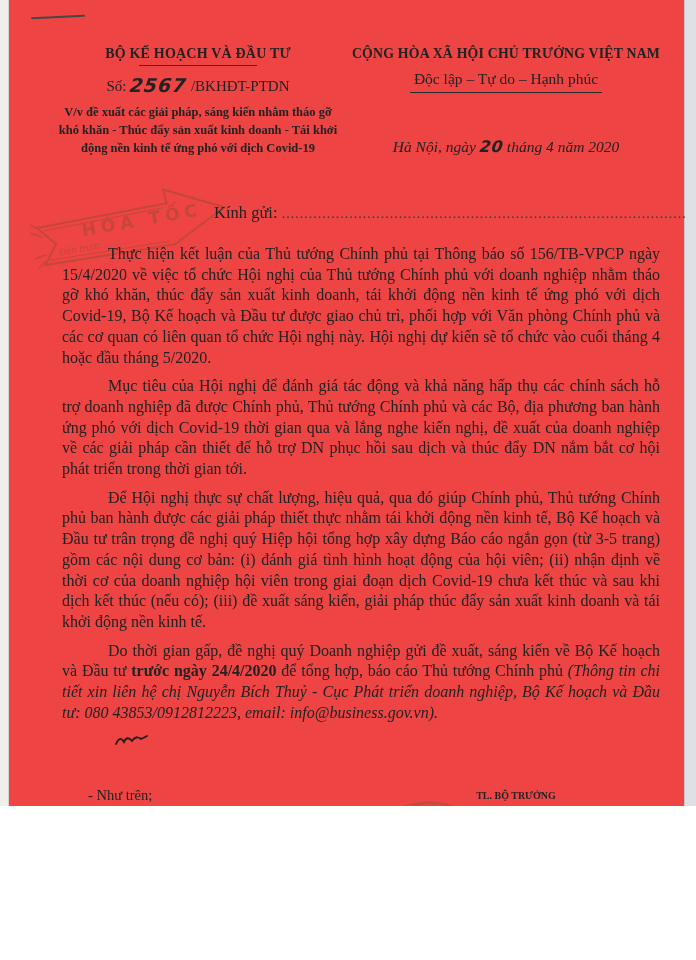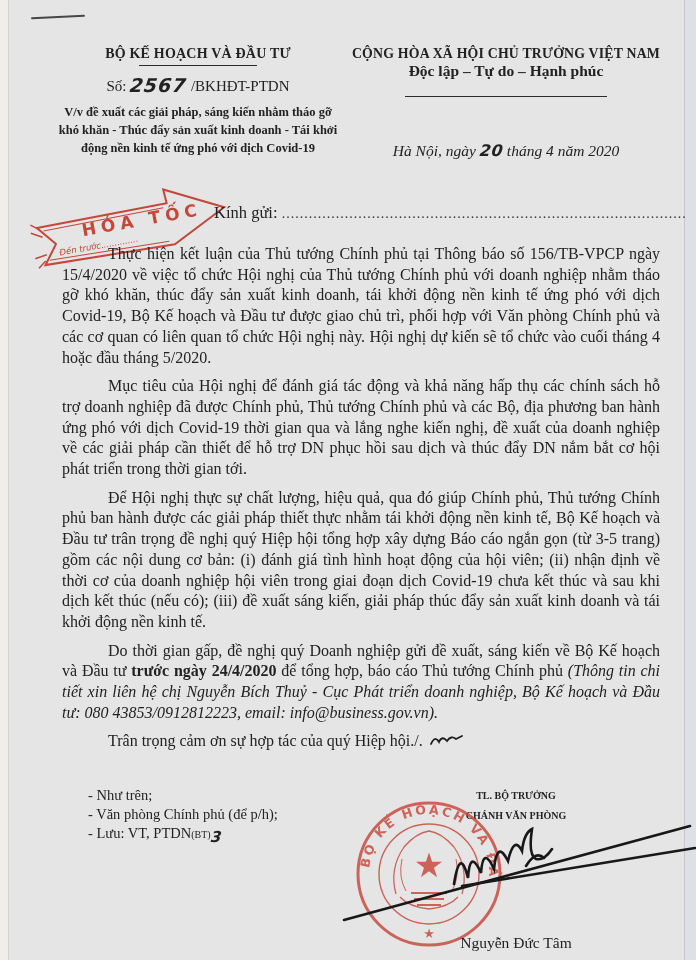--- a/index.html
+++ b/index.html
@@ -1,38 +1,38 @@
 <!DOCTYPE html>
 <html><head>
 <meta charset="utf-8">
 <style>
   html,body{margin:0;padding:0;}
   .page{
-    position:relative; width:696px; height:960px; overflow:hidden;
-    background:#e5e5e5;
+    position:relative; width:696px; height:806px; overflow:hidden;
+    background:#ef4444;
     font-family:"Liberation Serif","DejaVu Serif",serif;
     color:#222;
   }
   .edge-left{position:absolute;left:0;top:0;width:8px;height:100%;background:#f0eeea;border-right:1px solid #d6d3ce;}
   .edge-right{position:absolute;right:0;top:0;width:11px;height:100%;background:#dfe0e5;border-left:1px solid #c6c6cb;}
   .staple-mark{position:absolute;left:31px;top:16px;width:54px;height:2px;background:#474747;transform:rotate(-2.5deg);border-radius:2px;}
 
   
   .header-left{position:absolute;left:52px;top:46px;width:292px;text-align:center;}
   .ministry{font-weight:bold;font-size:14px;letter-spacing:.2px;}
   .ministry-underline{width:118px;height:0;border-top:1.5px solid #2b2b2b;margin:3px auto 7px;}
   .doc-number{font-size:15px;}
   .hand{font-family:"DejaVu Sans",sans-serif;font-style:italic;font-weight:bold;display:inline-block;transform:skewX(-7deg);}
   .hand-num{font-size:19px;letter-spacing:1px;position:relative;top:1px;}
   .hand-day{font-size:16px;letter-spacing:.5px;}
   .subject{font-weight:bold;font-size:12.5px;line-height:1.42;margin-top:9px;padding:0 6px;}
 
   .header-right{position:absolute;left:338px;top:46px;width:336px;text-align:center;}
   .country{font-weight:bold;font-size:13.8px;letter-spacing:.2px;}
-  .motto{display:inline-block;font-weight:bold;font-size:15.5px;border-bottom:1.5px solid #2b2b2b;padding:0 4px 16px;margin-top:0;}
+  .motto{display:inline-block;font-weight:normal;font-size:15.5px;border-bottom:1.5px solid #2b2b2b;padding:0 4px 4px;margin-top:8px;}
   .dateline{margin-top:44px;font-style:italic;font-size:15.5px;}
 
   
   .urgent-stamp{position:absolute;left:24px;top:180px;width:215px;height:92px;}
 
   
   .salutation{position:absolute;left:214px;top:203px;width:450px;font-size:16.5px;white-space:nowrap;}
   .salutation .dots{font-size:14px;letter-spacing:1px;color:#3a3a3a;}
 
   
@@ -92,21 +92,21 @@
   <div class="salutation">
     <span>Kính gửi:</span>
     <span class="dots">..........................................................................................</span>
   </div>
 
   <div class="body-text">
     <p>Thực hiện kết luận của Thủ tướng Chính phủ tại Thông báo số 156/TB-VPCP ngày 15/4/2020 về việc tổ chức Hội nghị của Thủ tướng Chính phủ với doanh nghiệp nhằm tháo gỡ khó khăn, thúc đẩy sản xuất kinh doanh, tái khởi động nền kinh tế ứng phó với dịch Covid-19, Bộ Kế hoạch và Đầu tư được giao chủ trì, phối hợp với Văn phòng Chính phủ và các cơ quan có liên quan tổ chức Hội nghị này. Hội nghị dự kiến sẽ tổ chức vào cuối tháng 4 hoặc đầu tháng 5/2020.</p>
     <p>Mục tiêu của Hội nghị để đánh giá tác động và khả năng hấp thụ các chính sách hỗ trợ doanh nghiệp đã được Chính phủ, Thủ tướng Chính phủ và các Bộ, địa phương ban hành ứng phó với dịch Covid-19 thời gian qua và lắng nghe kiến nghị, đề xuất của doanh nghiệp về các giải pháp cần thiết để hỗ trợ DN phục hồi sau dịch và thúc đẩy DN nắm bắt cơ hội phát triển trong thời gian tới.</p>
     <p>Để Hội nghị thực sự chất lượng, hiệu quả, qua đó giúp Chính phủ, Thủ tướng Chính phủ ban hành được các giải pháp thiết thực nhằm tái khởi động nền kinh tế, Bộ Kế hoạch và Đầu tư trân trọng đề nghị quý Hiệp hội tổng hợp xây dựng Báo cáo ngắn gọn (từ 3-5 trang) gồm các nội dung cơ bản: (i) đánh giá tình hình hoạt động của hội viên; (ii) nhận định về thời cơ của doanh nghiệp hội viên trong giai đoạn dịch Covid-19 chưa kết thúc và sau khi dịch kết thúc (nếu có); (iii) đề xuất sáng kiến, giải pháp thúc đẩy sản xuất kinh doanh và tái khởi động nền kinh tế.</p>
     <p><span>Do thời gian gấp, đề nghị quý Doanh nghiệp gửi đề xuất, sáng kiến về Bộ Kế hoạch và Đầu tư </span><b>trước ngày 24/4/2020</b><span> để tổng hợp, báo cáo Thủ tướng Chính phủ </span><i>(Thông tin chi tiết xin liên hệ chị Nguyễn Bích Thuỷ - Cục Phát triển doanh nghiệp, Bộ Kế hoạch và Đầu tư: 080 43853/0912812223, email: info@business.gov.vn).</i></p>
-    <p class="closing"><span>Trân trọng cảm ơn sự hợp tác của quý Hiệp hội./.</span><svg class="sig-scribble" width="36" height="16" viewBox="0 0 36 16">
+    <p class="closing"><svg class="sig-scribble" width="36" height="16" viewBox="0 0 36 16">
           <path d="M3 12 q4 -9 8 -2 q3 -7 8 -1 q4 -6 9 -2 L34 4" fill="none" stroke="#1c1c1c" stroke-width="1.8" stroke-linecap="round"></path>
         </svg></p>
   </div>
 
   <div class="recipients">
     <div>- Như trên;</div>
     <div>- Văn phòng Chính phủ (để p/h);</div>
     <div>
       <span>- Lưu: VT, PTDN</span><span class="sub">(BT)</span><span class="hand hand-three">3</span>
     </div>

